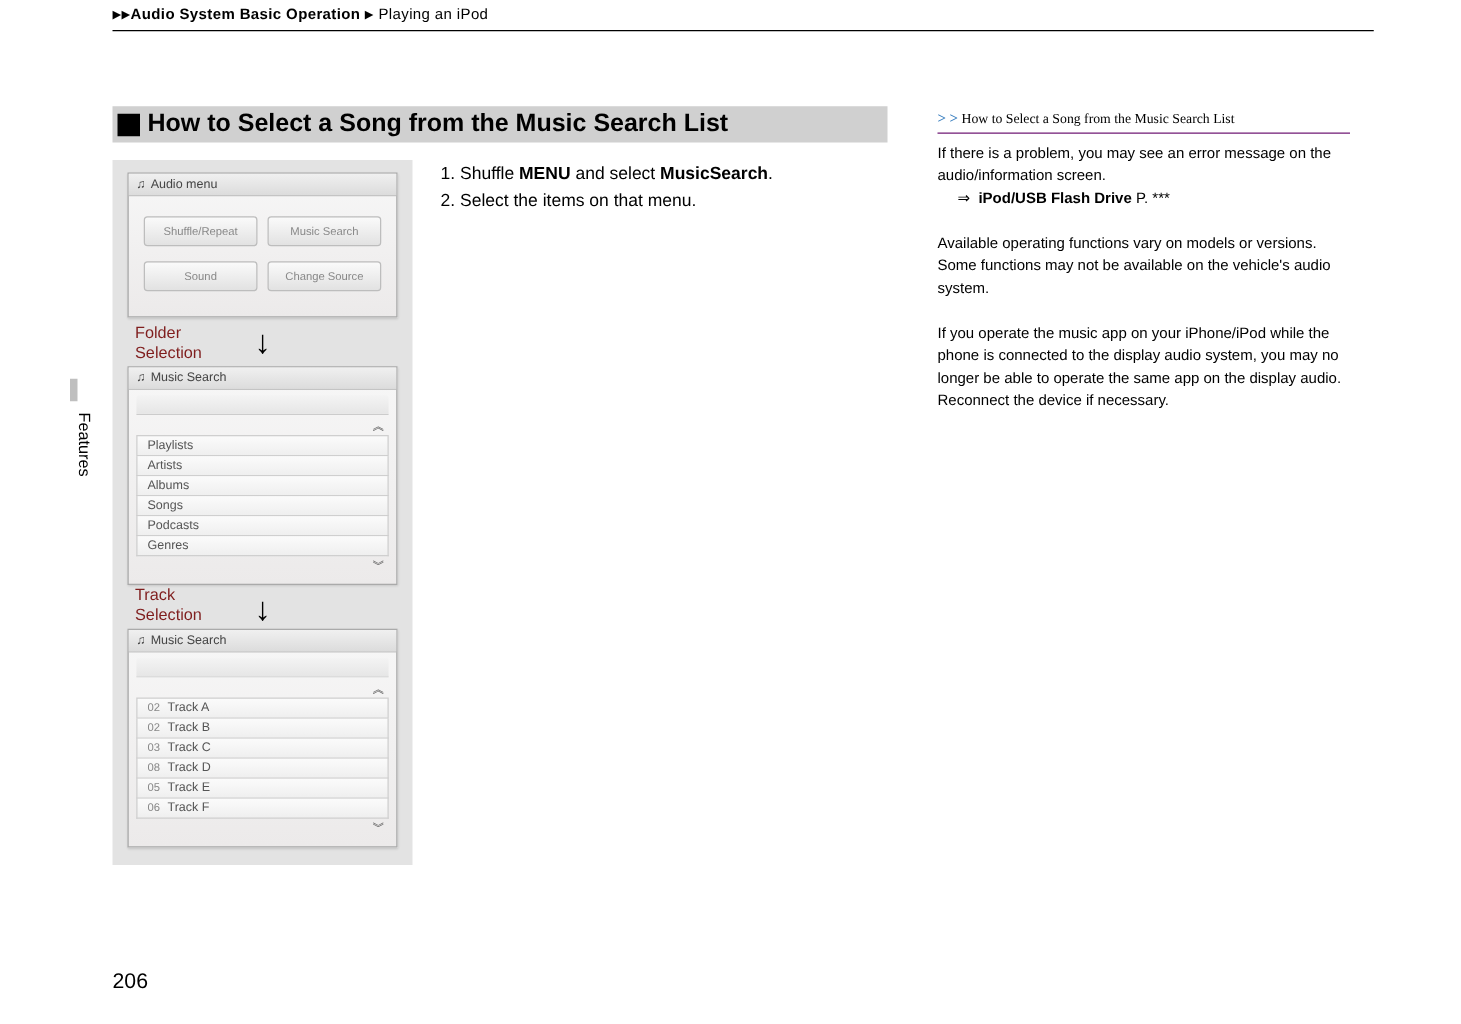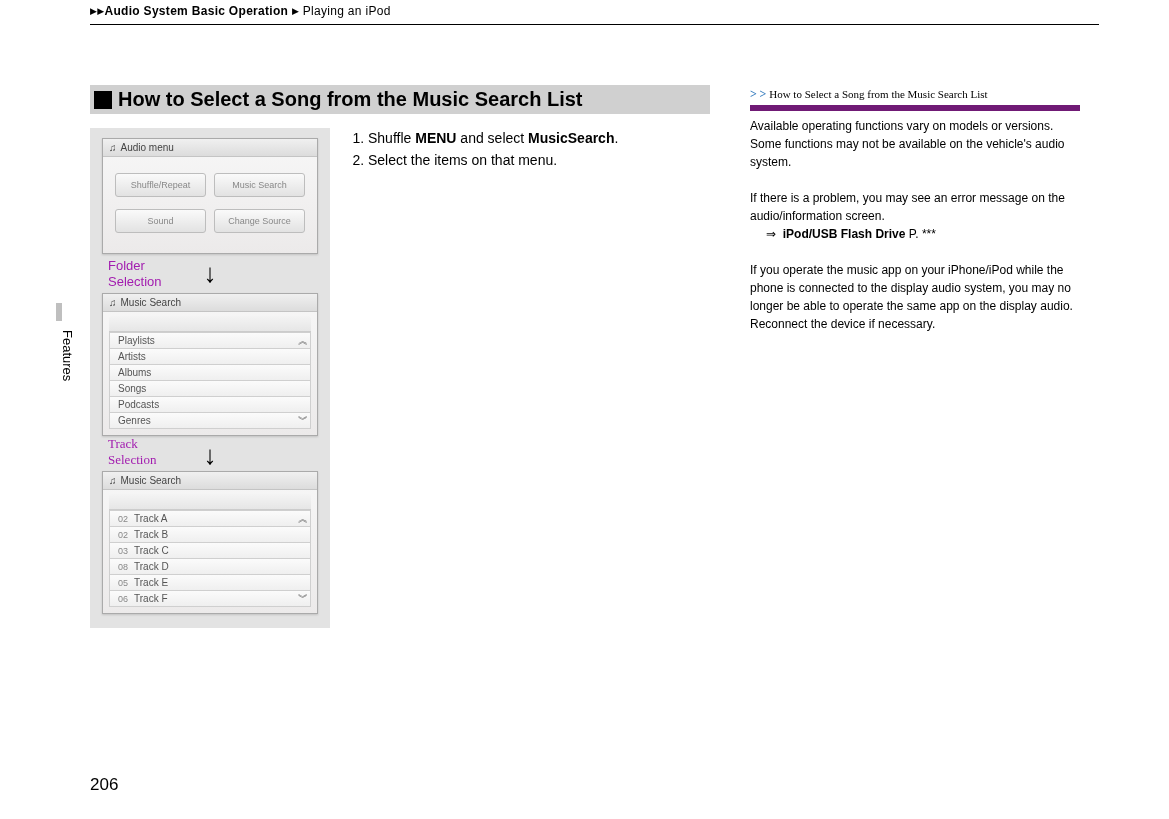--- a/index.html
+++ b/index.html
@@ -99,21 +99,21 @@
     position: relative;
   }
   .listbox .tab {
     height: 16px;
     background: linear-gradient(#f4f4f4,#e6e6e6);
     border-bottom: 1px solid #ccc;
     margin: 0 6px;
     border-radius: 3px 3px 0 0;
   }
   .listbox ul {
-    list-style: none; margin: 0; padding: 0 6px;
+    list-style: none; margin: 0; padding: 16px 6px;
   }
   .listbox li {
     background: linear-gradient(#fbfbfb,#efefef);
     border: 1px solid #cfcfcf;
     border-top: none;
     padding: 2px 8px;
     font-size: 10px; color: #555;
   }
   .listbox li:first-child { border-top: 1px solid #cfcfcf; }
   .listbox .scroll {
@@ -124,45 +124,45 @@
 
   .arrow-down {
     display: block;
     margin: 6px auto 2px auto;
     text-align: center;
     font-size: 26px;
     line-height: 1;
   }
   .label-small {
     font-size: 13px;
-    color: #a21caf;
+    color: #7f1d1d;
     line-height: 1.2;
     margin: -30px 0 4px 6px;
   }
-  .label-small.track { margin-top: -34px; font-family: Liberation Serif, serif; }
+  .label-small.track { margin-top: -34px; }
 
   .steps-col ol { margin: 0; padding-left: 18px; }
   .steps-col li { margin-bottom: 2px; }
 
   .side-tab {
     position: absolute;
     left: 58px;
     top: 320px;
     writing-mode: vertical-rl;
     font-size: 13px;
     padding: 10px 2px;
   }
   .side-tab-mark {
     position: absolute;
     left: 56px; top: 303px;
     width: 6px; height: 18px; background: #bfbfbf;
   }
 
   .right-head {
-    border-bottom: 6px solid #701a75;
+    border-bottom: 1px solid #701a75;
     padding-bottom: 2px;
     margin-bottom: 6px;
     font-family: "Times New Roman", serif;
     font-size: 11px;
   }
   .right-head .chev { color: #3a7fbf; font-weight: bold; font-size: 12px; }
   .col-right p { margin: 0 0 18px 0; }
   .col-right .indent { padding-left: 16px; }
   .col-right .arrow-r { font-size: 12px; }
 
@@ -278,25 +278,25 @@
         </div>
       </div>
     </div>
 
     <div class="col-right">
       <div class="right-head">
         <span class="chev">&gt;</span>
         <span class="chev">&gt;</span>
         <span>How to Select a Song from the Music Search List</span>
       </div>
-      <p>Available operating functions vary on models or versions. Some functions may not be available on the vehicle's audio system.</p>
       <p>
         <span>If there is a problem, you may see an error message on the audio/information screen.</span><br>
         <span class="indent">
           <span class="arrow-r">⇒</span>&nbsp;&nbsp;<b>iPod/USB Flash Drive</b><span> P. ***</span>
         </span>
       </p>
+      <p>Available operating functions vary on models or versions. Some functions may not be available on the vehicle's audio system.</p>
       <p>If you operate the music app on your iPhone/iPod while the phone is connected to the display audio system, you may no longer be able to operate the same app on the display audio. Reconnect the device if necessary.</p>
     </div>
   </div>
 
   <div class="page-num">206</div>
 </div>
 
 </body></html>

